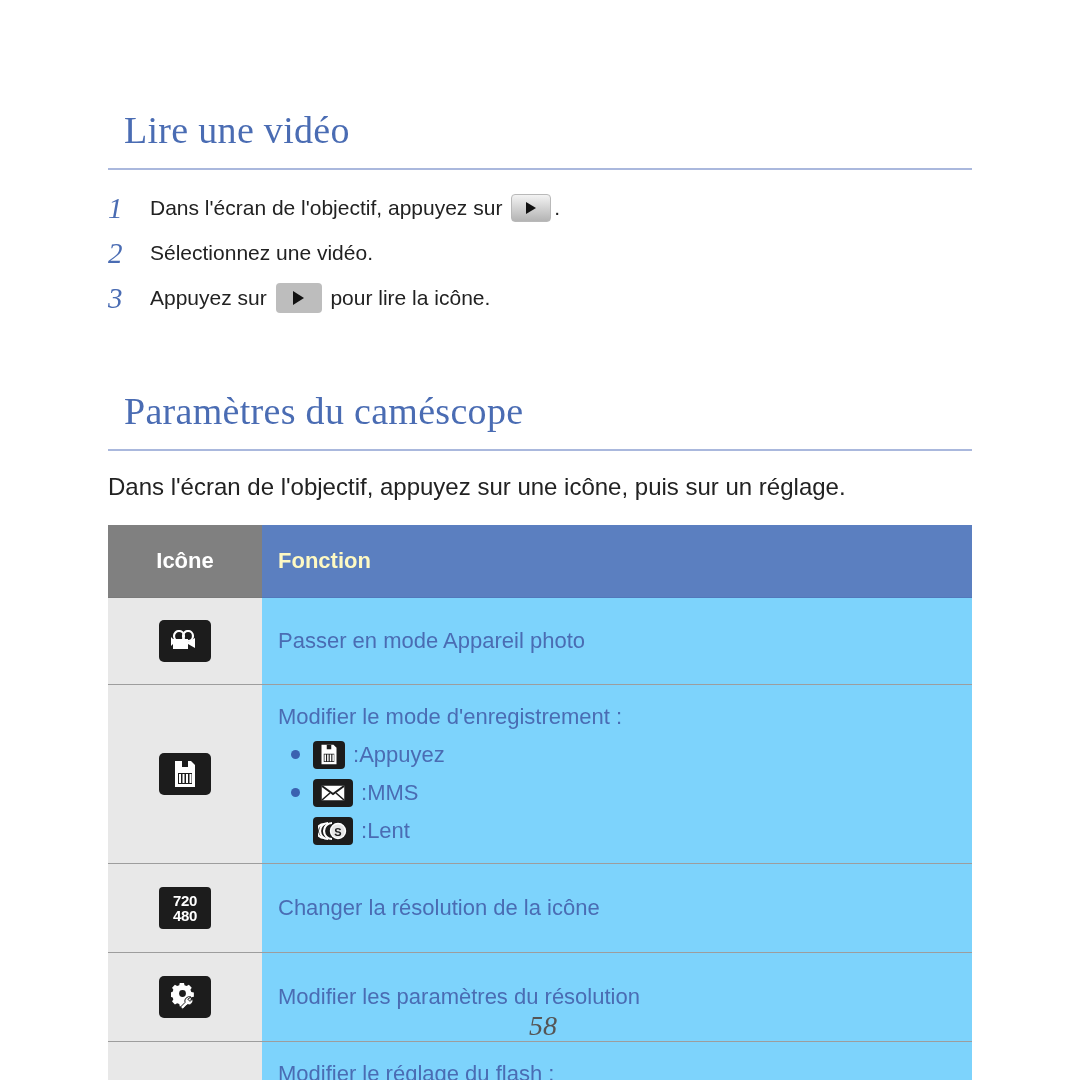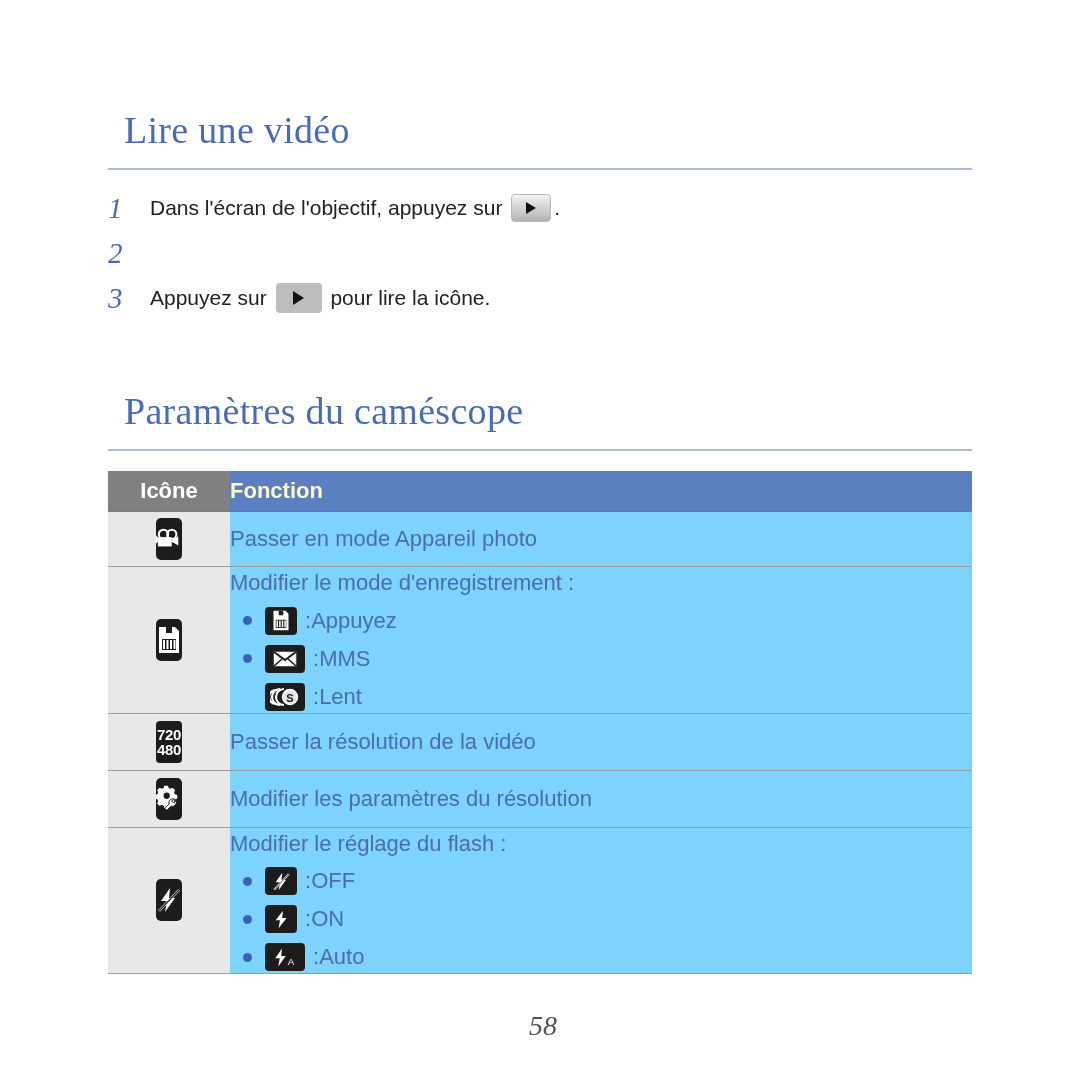--- a/index.html
+++ b/index.html
@@ -109,21 +109,21 @@
   }
 
   
   .table {
     margin-top: 20px;
     width: 864px;
     border-collapse: collapse;
     table-layout: fixed;
   }
   .table th, .table td {
-    padding: 0;
+    padding: 16px;
     vertical-align: middle;
   }
   .th-icon {
     background: #808080;
     color: #ffffff;
     font-size: 22px;
     font-weight: bold;
     text-align: center;
     width: 122px;
     height: 40px;
@@ -177,21 +177,21 @@
 
   
   .ibox {
     display: inline-flex;
     align-items: center;
     justify-content: center;
     background: #1c1c1c;
     border-radius: 5px;
     flex: none;
   }
-  .ibox.lg { width: 26px; height: 42px; }
+  .ibox.lg { width: 52px; height: 42px; }
   .ibox.sm { width: 32px; height: 28px; border-radius: 4px; }
   .ibox.sm-wide { width: 40px; height: 28px; border-radius: 4px; }
   .ibox svg { display: block; }
   .res-text {
     color: #ffffff;
     font-family: "Liberation Sans", sans-serif;
     font-size: 15px;
     font-weight: bold;
     line-height: 1.0;
     text-align: center;
@@ -228,40 +228,44 @@
           <span>Dans l'écran de l'objectif, appuyez sur </span>
           <span class="play-btn gradient">
             <span class="tri"></span>
           </span>
           <span>.</span>
         </div>
       </div>
 
       <div class="step">
         <div class="step-num">2</div>
+        <div class="step-text">
+          <span>Sélectionnez une vidéo.</span>
+        </div>
       </div>
 
       <div class="step">
         <div class="step-num">3</div>
         <div class="step-text">
           <span>Appuyez sur </span>
           <span class="play-btn flat">
             <span class="tri"></span>
           </span>
           <span> pour lire la icône.</span>
         </div>
       </div>
 
     </div>
   </div>
 
   <div class="heading-block-2">
     <h1 class="section-heading">Paramètres du caméscope</h1>
     <div class="heading-rule"></div>
 
+    <p class="intro">Dans l'écran de l'objectif, appuyez sur une icône, puis sur un réglage.</p>
 
     <table class="table">
       <thead>
         <tr>
           <th class="th-icon">Icône</th>
           <th class="th-func">Fonction</th>
         </tr>
       </thead>
       <tbody>
 
@@ -349,21 +353,21 @@
         </tr>
 
         <tr>
           <td class="td-icon" style="height:56px">
             <span class="ibox lg" style="flex-direction:column;border-radius:4px">
               <span class="res-text">720</span>
               <span class="res-text">480</span>
             </span>
           </td>
           <td class="td-func">
-            <div class="func-title">Passer la résolution de la vidéo</div>
+            <div class="func-title">Changer la résolution de la icône</div>
           </td>
         </tr>
 
         <tr>
           <td class="td-icon" style="height:56px">
             <span class="ibox lg">
               <svg width="28" height="28" viewBox="0 0 28 28">
                 <path d="M12 2 h5 l0.7 3.1 2.6 1.1 2.7-1.6 3.5 3.5 -1.6 2.7 1.1 2.6 3.1 0.7 v5 l-3.1 0.7 -1.1 2.6 1.6 2.7 -3.5 3.5 -2.7-1.6 -2.6 1.1 -0.7 3.1 h-5 l-0.7-3.1 -2.6-1.1 -2.7 1.6 -3.5-3.5 1.6-2.7 -1.1-2.6 -3.1-0.7 v-5 l3.1-0.7 1.1-2.6 -1.6-2.7 3.5-3.5 2.7 1.6 2.6-1.1 z" fill="#fff" transform="translate(-1,-2) scale(0.82)"></path>
                 <circle cx="11.5" cy="10.5" r="3.4" fill="#1c1c1c"></circle>
                 <path d="M20 14 a4.5 4.5 0 0 0 -6 5.5 l-4.5 4.5 2.2 2.2 4.5-4.5 a4.5 4.5 0 0 0 5.5-6 l-2.7 2.7 -2.2-2.2 z" fill="#fff" stroke="#1c1c1c" stroke-width="1"></path>

